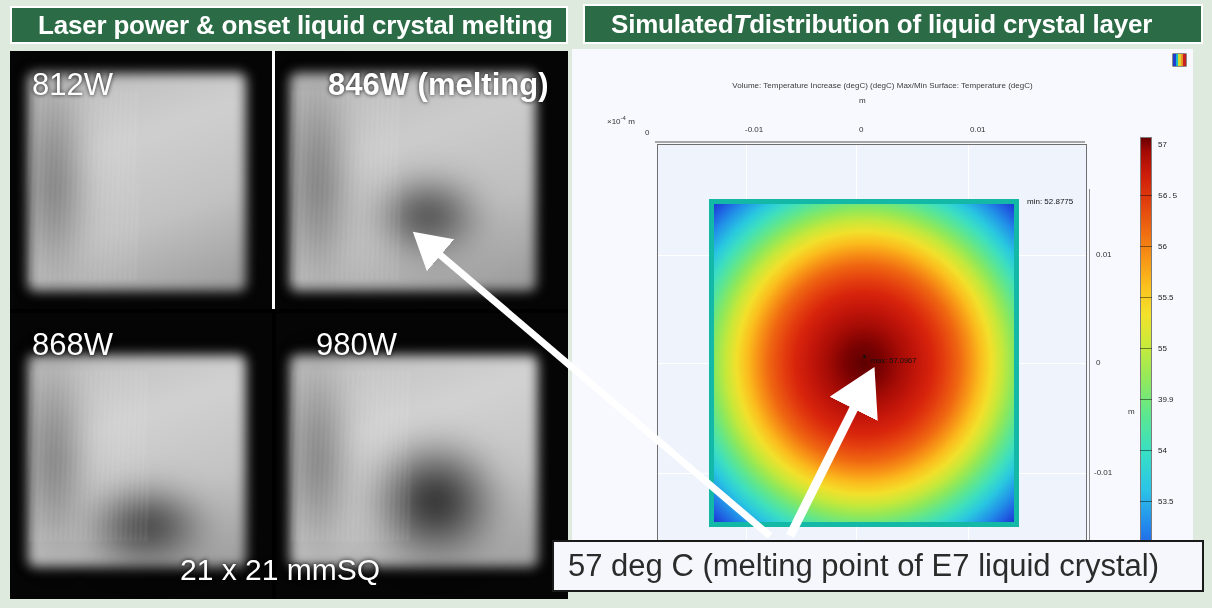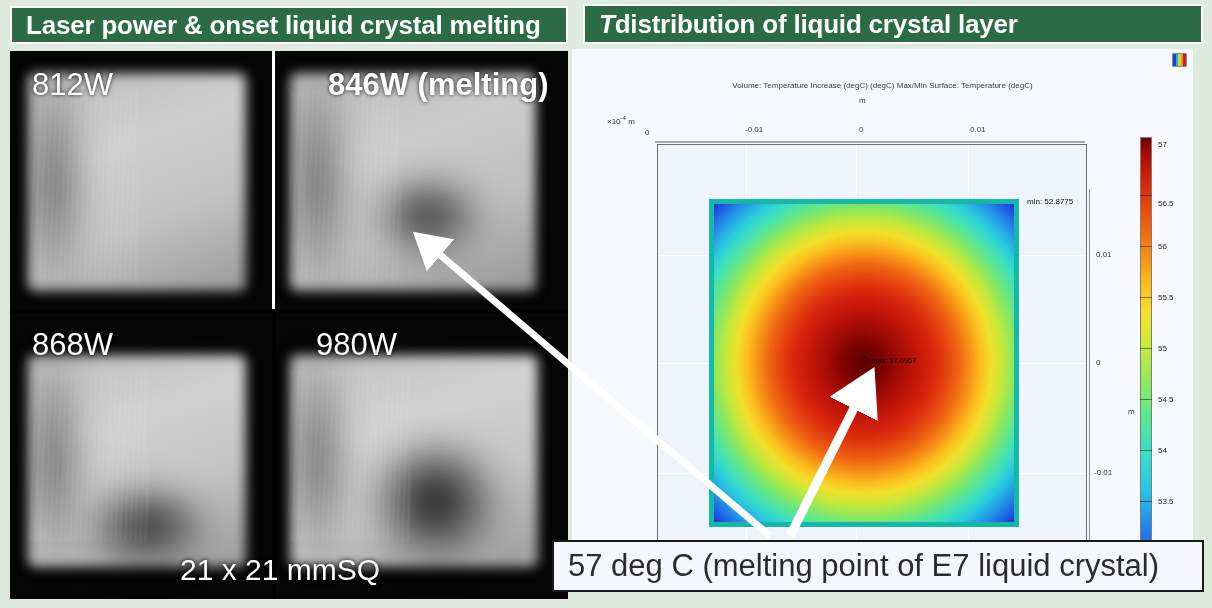--- a/index.html
+++ b/index.html
@@ -13,21 +13,21 @@
 
   
   .banner{
     position:absolute;
     background:#2b6b45;
     border:2px solid #ffffff;
     box-sizing:border-box;
     color:#ffffff;
     font-weight:bold;
     display:flex;align-items:center;
-    padding:0 14px;
+    padding:0 26px;
     letter-spacing:-0.2px;
     white-space:nowrap;
     overflow:hidden;
   }
   #banner-left{left:10px;top:6px;width:558px;height:38px;font-size:26px;}
   #banner-right{left:583px;top:4px;width:620px;height:40px;font-size:26px;}
   .ital{font-style:italic;}
 
   
   .photo-area{position:absolute;left:10px;top:51px;width:558px;height:548px;background:#000;}
@@ -185,20 +185,21 @@
 </head>
 <body>
 
 <div class="root">
 
   <div class="banner" id="banner-left">
     <span>Laser power &amp; onset liquid crystal melting</span>
   </div>
 
   <div class="banner" id="banner-right">
+    <span>Simulated </span>
       <span class="ital">T</span>
       <span> distribution of liquid crystal layer</span>
   </div>
 
   <div class="photo-area">
 
     <div class="photo" id="photo-812">
       <div class="plate" style="left:18px;top:22px;width:218px;height:218px;background:linear-gradient(160deg,#b9b9b9,#cfcfcf 35%,#c2c2c2 65%,#9a9a9a);"></div>
       <div class="plate-shade" style="left:8px;top:10px;width:70px;height:240px;background:radial-gradient(ellipse at 50% 50%,rgba(0,0,0,.55),rgba(0,0,0,0) 70%);"></div>
       <div class="streaks" style="left:18px;top:40px;width:110px;height:190px;"></div>
@@ -280,25 +281,25 @@
     <div class="cb-tick" style="top:146px;"></div>
     <div class="cb-tick" style="top:197px;"></div>
     <div class="cb-tick" style="top:248px;"></div>
     <div class="cb-tick" style="top:299px;"></div>
     <div class="cb-tick" style="top:350px;"></div>
     <div class="cb-tick" style="top:401px;"></div>
     <div class="cb-tick" style="top:452px;"></div>
     <div class="cb-tick" style="top:503px;"></div>
 
     <div class="cb-label" style="top:91px;">57</div>
-    <div class="cb-label" style="top:150px;">56.5</div>
+    <div class="cb-label" style="top:142px;font-family:Liberation Mono, monospace;">56.5</div>
     <div class="cb-label" style="top:193px;">56</div>
     <div class="cb-label" style="top:244px;">55.5</div>
     <div class="cb-label" style="top:295px;">55</div>
-    <div class="cb-label" style="top:346px;">54.5</div>
+    <div class="cb-label" style="top:346px;">39.9</div>
     <div class="cb-label" style="top:397px;">54</div>
     <div class="cb-label" style="top:448px;">53.5</div>
     <div class="cb-label" style="top:499px;">53</div>
   </div>
 
   <svg class="arrows" width="1212" height="608" viewBox="0 0 1212 608">
     <defs>
       <marker id="ah" markerWidth="6" markerHeight="6" refX="1.6" refY="3" orient="auto" markerUnits="strokeWidth">
         <path d="M0,0 L0,6 L5.2,3 z" fill="#ffffff"></path>
       </marker>

